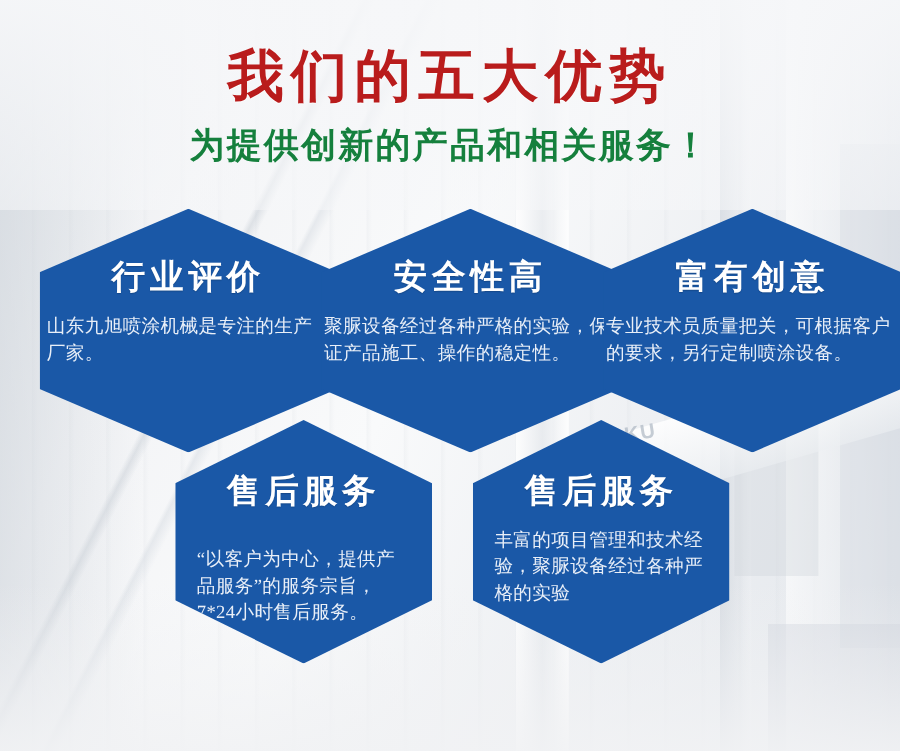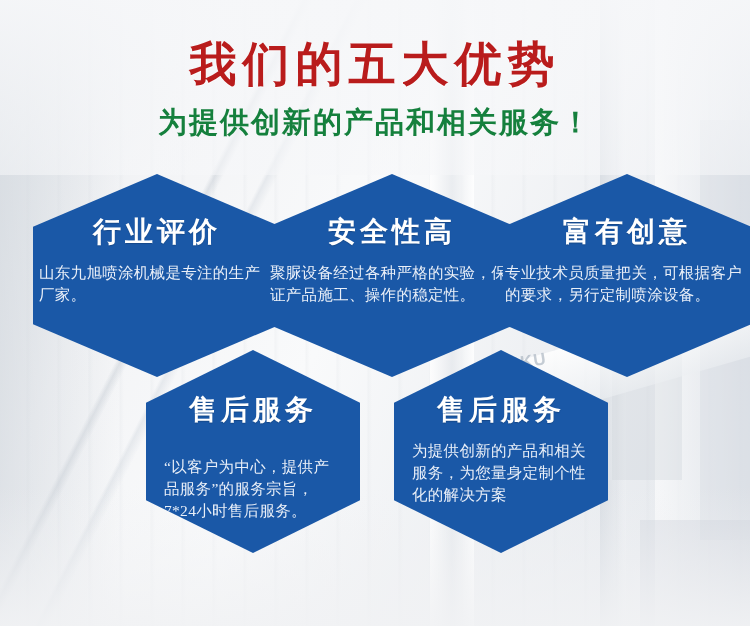--- a/index.html
+++ b/index.html
@@ -199,16 +199,16 @@
     <div class="hex-body">专业技术员质量把关，可根据客户的要求，另行定制喷涂设备。</div>
   </div>
 
   <div class="hex hex-r2 hex4">
     <div class="hex-title">售后服务</div>
     <div class="hex-body">“以客户为中心，提供产品服务”的服务宗旨，7*24小时售后服务。</div>
   </div>
 
   <div class="hex hex-r2 hex5">
     <div class="hex-title">售后服务</div>
-    <div class="hex-body">为提供创新的产品和相关服务，为您量身定制个性化的解决方案</div>
+    <div class="hex-body">丰富的项目管理和技术经验，聚脲设备经过各种严格的实验</div>
   </div>
 
 </div>
 
 </body></html>

